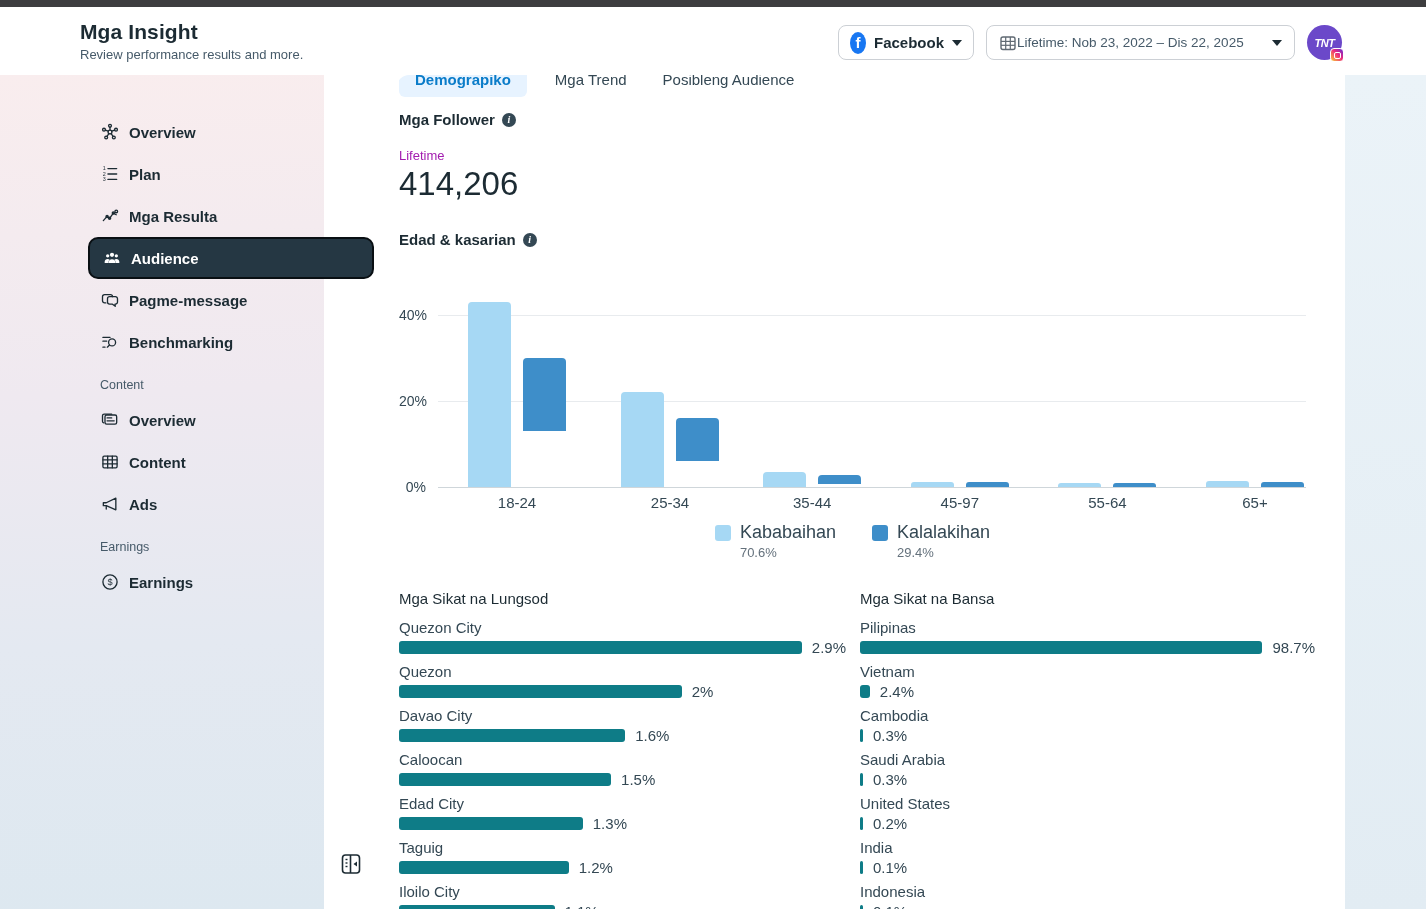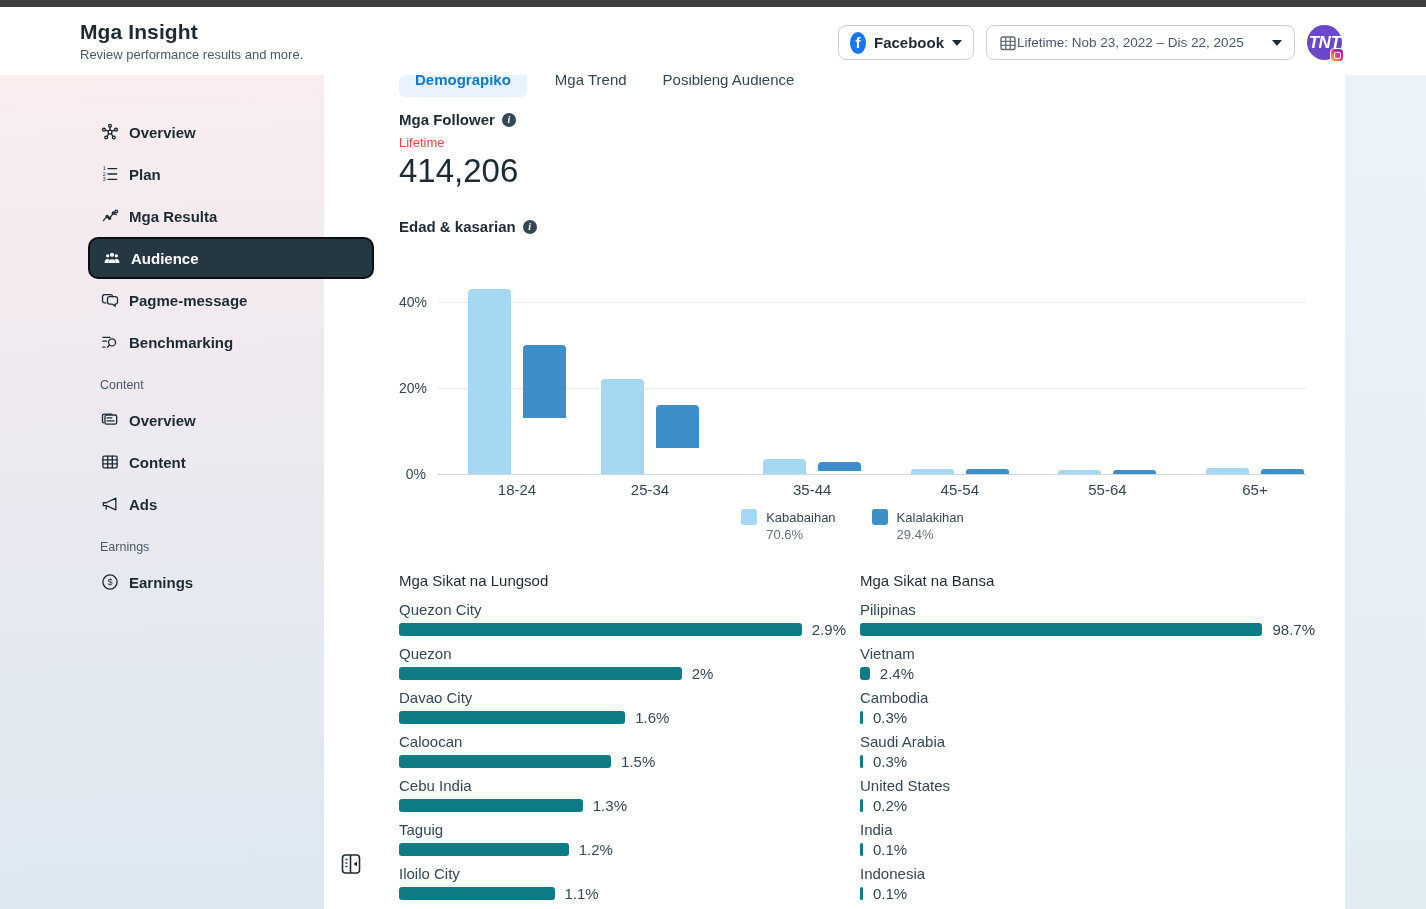--- a/index.html
+++ b/index.html
@@ -21,21 +21,21 @@
   .fb-btn { left:838px; width:136px; padding:0 11px; gap:8px; }
   .fb-logo { width:22px; height:22px; border-radius:50%; background:#1877f2; color:#fff;
     font-weight:700; font-size:15px; display:flex; align-items:center; justify-content:center; }
   .fb-label { font-size:15px; font-weight:700; flex:1; }
   .caret { width:0; height:0; border-left:5px solid transparent; border-right:5px solid transparent;
     border-top:6px solid #1c2b33; }
   .date-btn { left:986px; width:309px; padding:0 12px; gap:0; }
   .date-label { font-size:13.5px; color:#465a69; flex:1; white-space:nowrap; overflow:hidden; }
   .avatar { position:absolute; left:1307px; top:18px; width:35px; height:35px; border-radius:50%;
     background:#6b48c9; display:flex; align-items:center; justify-content:center; cursor:pointer; }
-  .avatar-txt { color:#fff; font-size:17px; font-weight:700; font-style:italic; letter-spacing:-.5px; }
+  .avatar-txt { color:#fff; font-size:11px; font-weight:700; font-style:italic; letter-spacing:-.5px; }
   .ig-badge { position:absolute; right:-2px; bottom:-2px; width:14px; height:14px; border-radius:4px;
     background:linear-gradient(45deg,#f9ce34,#ee2a7b 55%,#6228d7); border:1.5px solid #fff;
     display:flex; align-items:center; justify-content:center; }
   .ig-inner { width:7px; height:7px; border:1.2px solid #fff; border-radius:2px; }
 
   
   .sidebar { position:absolute; left:0; top:75px; width:324px; height:834px;
     background:linear-gradient(178deg,#f9edee 0%, #efe9f0 38%, #e4e9f1 68%, #dde8f0 100%); }
   .nav { position:absolute; left:88px; top:36px; width:286px; }
   .nav-row { height:42px; display:flex; align-items:center; padding-left:12px; gap:9px;
@@ -58,39 +58,39 @@
   .tabs-row { display:flex; align-items:center; gap:20px; height:36px; }
   .tab { font-size:15px; color:#344854; font-weight:500; background:none; border:none;
     font-family:inherit; cursor:pointer; padding:0 8px; height:36px; }
   .tab.selected { background:#e7f3ff; color:#0a7cc9; font-weight:700; border-radius:6px; padding:0 16px; }
 
   .sec-title { display:flex; align-items:center; gap:7px; font-size:15px; font-weight:700; }
   .info-dot { width:14px; height:14px; border-radius:50%; background:#344854; color:#fff;
     font-size:10px; font-style:italic; font-family:"Liberation Serif",serif;
     display:flex; align-items:center; justify-content:center; cursor:pointer; }
   .followers-block { margin-top:14px; }
-  .period { margin-top:7px; font-size:13px; color:#ef4444; }
+  .period { margin-top:20px; font-size:13px; color:#a21caf; }
   .big-number { margin-top:2px; font-size:33px; line-height:38px; color:#1c2b33; }
   .age-title { margin-top:28px; }
 
   
   .chart-wrap { position:relative; margin-top:44px; width:907px; height:223px; }
   .gridline { position:absolute; left:39px; right:0; height:1px; background:#e8ebee; }
   .gridline.base { background:#cfd6da; }
   .ytick { position:absolute; left:0; width:27px; text-align:right; font-size:14px; color:#344854; }
   .age-bars { position:absolute; left:39px; top:0; width:868px; height:195px; }
   .bar-group { position:absolute; bottom:0; width:98px; display:flex; gap:12px; align-items:center; justify-content:center; }
   .vbar { width:48px; border-radius:4px 4px 0 0; }
   .bar-x-label { position:absolute; top:100%; margin-top:7px; width:100%; text-align:center;
     font-size:15px; color:#344854; }
   .legend { margin-top:7px; width:907px; display:flex; justify-content:center; gap:36px; }
   .legend-entry { display:flex; flex-direction:column; }
   .legend-top { display:flex; align-items:center; gap:9px; }
   .legend-swatch { width:16px; height:16px; border-radius:3px; }
-  .legend-name { font-size:13px; color:#344854; }
+  .legend-name { font-size:18px; color:#344854; }
   .legend-share { font-size:13px; color:#64717c; margin:2px 0 8px 25px; }
 
   
   .lists { display:flex; margin-top:22px; gap:14px; }
   .hcol { width:447px; }
   .hcol.countries { width:455px; }
   .hcol-title { font-size:15px; font-weight:400; margin-bottom:12px; }
   .hrow { margin-bottom:9px; }
   .hrow .hlabel { font-size:15px; line-height:18px; color:#344854; margin-bottom:4px; }
   .barrow { display:flex; align-items:center; gap:10px; height:13px; }
@@ -289,34 +289,34 @@
           <div class="ytick" style="top: 101px;">20%</div>
           <div class="gridline" style="top: 23px;"></div>
           <div class="ytick" style="top: 15px;">40%</div>
         </div>
       <div class="age-bars" id="age-bars">
           <div class="bar-group" style="left: 30px;">
             <div class="vbar" style="height: 184.9px; background: rgb(166, 216, 244);"></div>
             <div class="vbar" style="height: 73.1px; background: rgb(62, 142, 201);"></div>
             <div class="bar-x-label">18-24</div>
           </div>
-          <div class="bar-group" style="left: 163px;">
+          <div class="bar-group" style="left: 183px;">
             <div class="vbar" style="height: 94.6px; background: rgb(166, 216, 244);"></div>
             <div class="vbar" style="height: 43px; background: rgb(62, 142, 201);"></div>
             <div class="bar-x-label">25-34</div>
           </div>
           <div class="bar-group" style="left: 325.2px;">
             <div class="vbar" style="height: 15.05px; background: rgb(166, 216, 244);"></div>
             <div class="vbar" style="height: 8.6px; background: rgb(62, 142, 201);"></div>
             <div class="bar-x-label">35-44</div>
           </div>
           <div class="bar-group" style="left: 472.8px;">
             <div class="vbar" style="height: 5.16px; border-radius: 3px 3px 0px 0px; background: rgb(166, 216, 244);"></div>
             <div class="vbar" style="height: 4.73px; border-radius: 3px 3px 0px 0px; background: rgb(62, 142, 201);"></div>
-            <div class="bar-x-label">45-54</div>
+            <div class="bar-x-label">45-97</div>
           </div>
           <div class="bar-group" style="left: 620.4px;">
             <div class="vbar" style="height: 3.44px; border-radius: 3px 3px 0px 0px; background: rgb(166, 216, 244);"></div>
             <div class="vbar" style="height: 3.87px; border-radius: 3px 3px 0px 0px; background: rgb(62, 142, 201);"></div>
             <div class="bar-x-label">55-64</div>
           </div>
           <div class="bar-group" style="left: 768px;">
             <div class="vbar" style="height: 5.59px; border-radius: 3px 3px 0px 0px; background: rgb(166, 216, 244);"></div>
             <div class="vbar" style="height: 4.73px; border-radius: 3px 3px 0px 0px; background: rgb(62, 142, 201);"></div>
             <div class="bar-x-label">65+</div>
@@ -367,21 +367,21 @@
               </div>
             </div>
             <div class="hrow">
               <div class="hlabel">Caloocan</div>
               <div class="barrow">
                 <div class="hbar" style="width: 212.069px; background: rgb(14, 124, 135);"></div>
                 <span class="hval">1.5%</span>
               </div>
             </div>
             <div class="hrow">
-              <div class="hlabel">Cebu India</div>
+              <div class="hlabel">Edad City</div>
               <div class="barrow">
                 <div class="hbar" style="width: 183.793px; background: rgb(14, 124, 135);"></div>
                 <span class="hval">1.3%</span>
               </div>
             </div>
             <div class="hrow">
               <div class="hlabel">Taguig</div>
               <div class="barrow">
                 <div class="hbar" style="width: 169.655px; background: rgb(14, 124, 135);"></div>
                 <span class="hval">1.2%</span>

